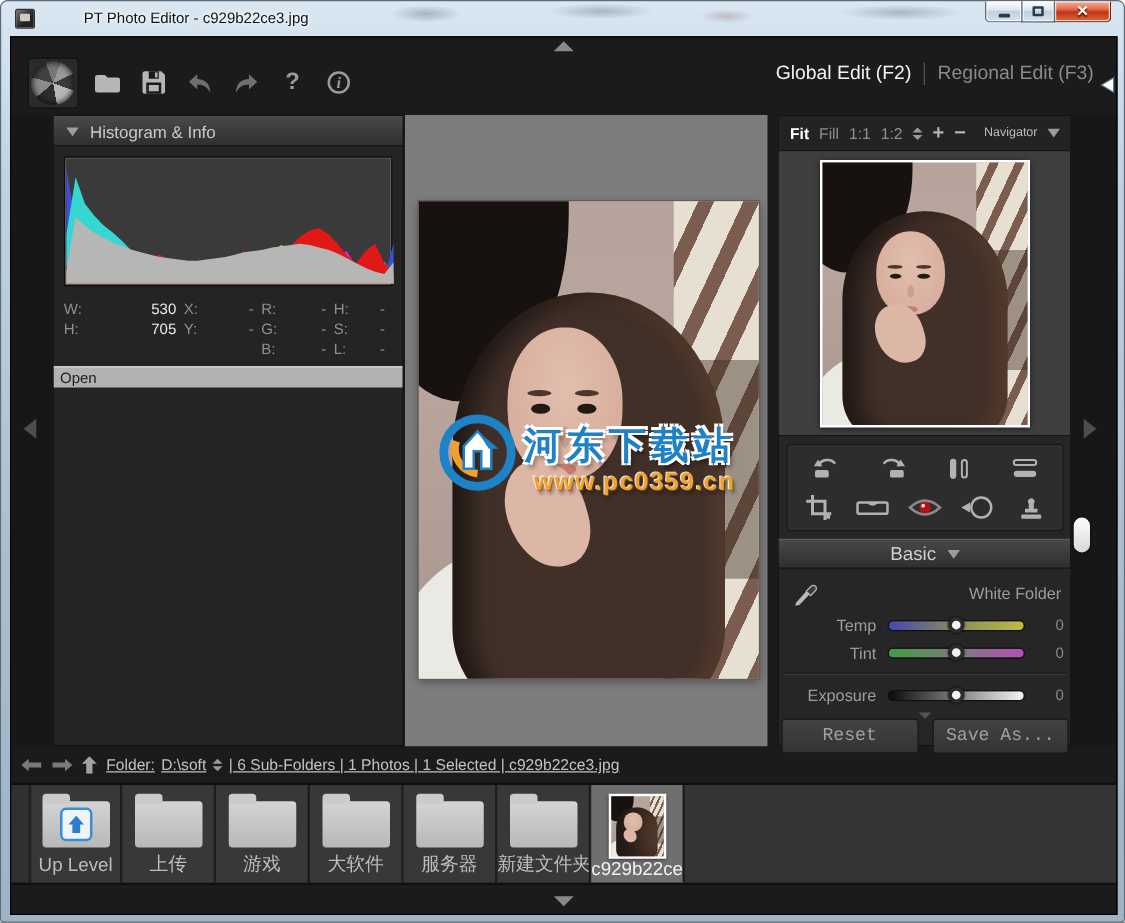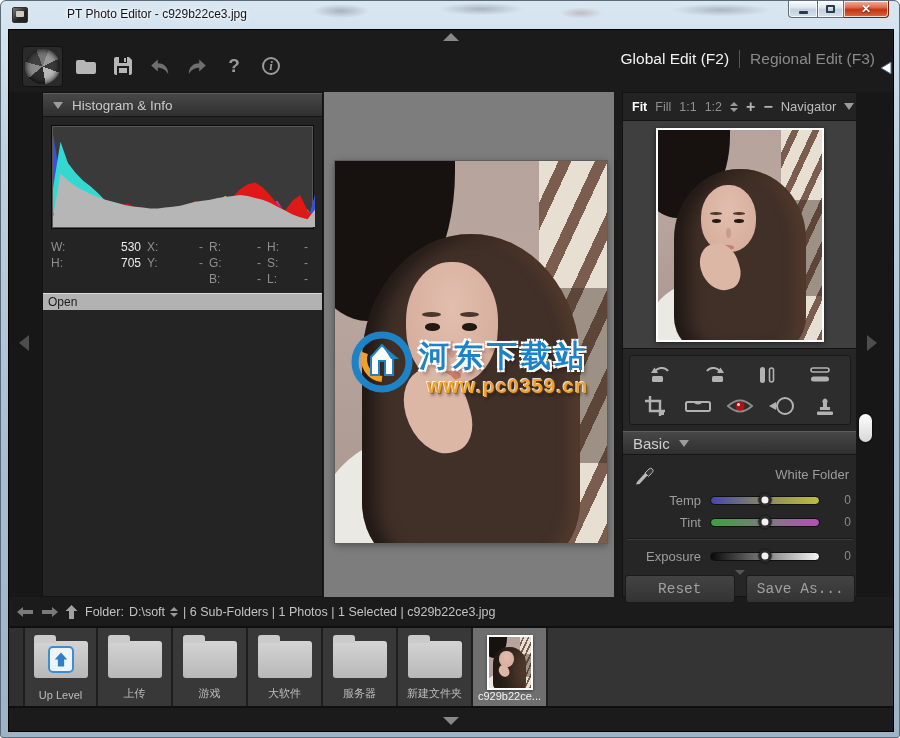--- a/index.html
+++ b/index.html
@@ -148,61 +148,61 @@
 
   
   .nav-header { height:28px; flex:none; background:#232323; border-bottom:1px solid #141414;
     display:flex; align-items:center; gap:8px; padding:0 9px; font-size:12.5px; }
   .mode { color:#8f8f8f; }
   .mode.active { color:#fff; font-weight:bold; }
   .spin { display:flex; flex-direction:column; gap:2px; }
   .spin i { display:block; width:0; height:0; border-left:4px solid transparent; border-right:4px solid transparent; }
   .spin .u { border-bottom:4px solid #9a9a9a; } .spin .d { border-top:4px solid #9a9a9a; }
   .zbtn { color:#b5b5b5; font-size:16px; font-weight:bold; line-height:1; }
-  .nav-title { margin-left:auto; color:#bdbdbd; font-size:13px; }
+  .nav-title { margin-left:auto; color:#bdbdbd; font-size:10px; }
   .nav-area { height:228px; flex:none; background:#3f3f3f; border-bottom:1px solid #141414;
     display:flex; align-items:center; justify-content:center; }
   .nav-thumb { width:168px; height:214px; background:#fff; padding:2px;
     box-shadow:0 1px 5px rgba(0,0,0,.5); }
   .tools-box { margin:6px; flex:none; background:#2d2d2d; border:1px solid #191919; border-radius:3px;
     padding:3px 4px; }
   .tool-row { display:flex; justify-content:space-around; align-items:center; height:31px; }
   .tool { width:30px; height:26px; display:flex; align-items:center; justify-content:center; }
-  .basic-header { justify-content:flex-start; gap:9px; font-size:15px; }
+  .basic-header { justify-content:center; gap:9px; font-size:15px; }
   .basic-body { flex:none; padding:6px 0 0; }
   .wb-row { position:relative; height:28px; }
   .eyedropper { position:absolute; left:10px; top:1px; }
   .wb-label { position:absolute; right:8px; top:6px; font-size:13px; color:#9d9d9d; }
   .slider-row { display:flex; align-items:center; height:22px; padding:0 6px 0 16px; gap:9px; }
   .slider-label { width:62px; text-align:right; font-size:13px; color:#9d9d9d; flex:none; }
   .slider-track { flex:1; height:9px; border-radius:5px; border:1px solid #101010; position:relative; }
   .slider-thumb { position:absolute; left:50%; top:50%; transform:translate(-50%,-50%); width:13px;
     height:13px; border-radius:50%; background:#f2f2f2; border:3px solid #2b2b2b; box-shadow:0 0 2px #000; }
   .slider-value { width:22px; text-align:right; font-size:12px; color:#8a8a8a; flex:none; }
   .group-div { margin:5px 4px; border-top:1px solid #191919; border-bottom:1px solid #3a3a3a; }
   .more-hint { display:flex; justify-content:center; margin-top:3px; }
   .more-hint i { width:0; height:0; border-left:5px solid transparent; border-right:5px solid transparent;
     border-top:5px solid #555; }
   .btn-row { margin-top:auto; display:flex; gap:11px; padding:0 2px 4px;font-family:Liberation Mono, monospace; }
   .btn { flex:1; height:28px; background:linear-gradient(180deg,#434343,#333); border:1px solid #1a1a1a;
     border-radius:3px; color:#a0a0a0; font-size:14.5px; display:flex; align-items:center; justify-content:center; }
 
   
   .statusbar { position:absolute; left:0; top:570px; width:100%; height:24px; display:flex;
-    align-items:center; gap:7px; padding-left:8px; font-size:12.5px; color:#c2c2c2; }
+    align-items:center; gap:7px; padding-left:8px; font-size:12.5px; color:#c2c2c2;text-decoration:underline; }
   .sb-text { display:flex; align-items:center; gap:5px; }
 
   
   .filmstrip { position:absolute; left:0; top:596px; width:100%; height:82px; background:#303030;
     border-top:2px solid #0f0f0f; border-bottom:2px solid #0f0f0f; display:flex; padding-left:14px; }
   .cell { width:75px; flex:none; background:#383838; border-right:2px solid #1e1e1e;
     display:flex; flex-direction:column; }
   .cell:first-child { border-left:2px solid #1e1e1e; }
   .cell.selected { background:#6f6f6f; }
-  .cell-label { margin-top:auto; text-align:center; font-size:11px; color:#bdbdbd; padding-bottom:5px;
+  .cell-label { margin-top:auto; text-align:center; font-size:15px; color:#bdbdbd; padding-bottom:5px;
     white-space:nowrap; overflow:hidden; }
   .cell.selected .cell-label { color:#f2f2f2; }
   .strip-fill { flex:1; background:#343434; }
   .folder-glyph { width:54px; height:37px; background:linear-gradient(#d4d4d4,#b8b8b8); border-radius:3px;
     margin:13px auto 0; position:relative; }
   .folder-glyph::before { content:''; position:absolute; top:-6px; left:0; width:22px; height:8px;
     background:#cbcbcb; border-radius:3px 3px 0 0; }
   .up-badge { position:absolute; left:50%; top:5px; transform:translateX(-50%); width:26px; height:27px;
     border:2px solid #3b8ed6; border-radius:5px; background:#eef4fa; display:flex; align-items:center;
     justify-content:center; }

